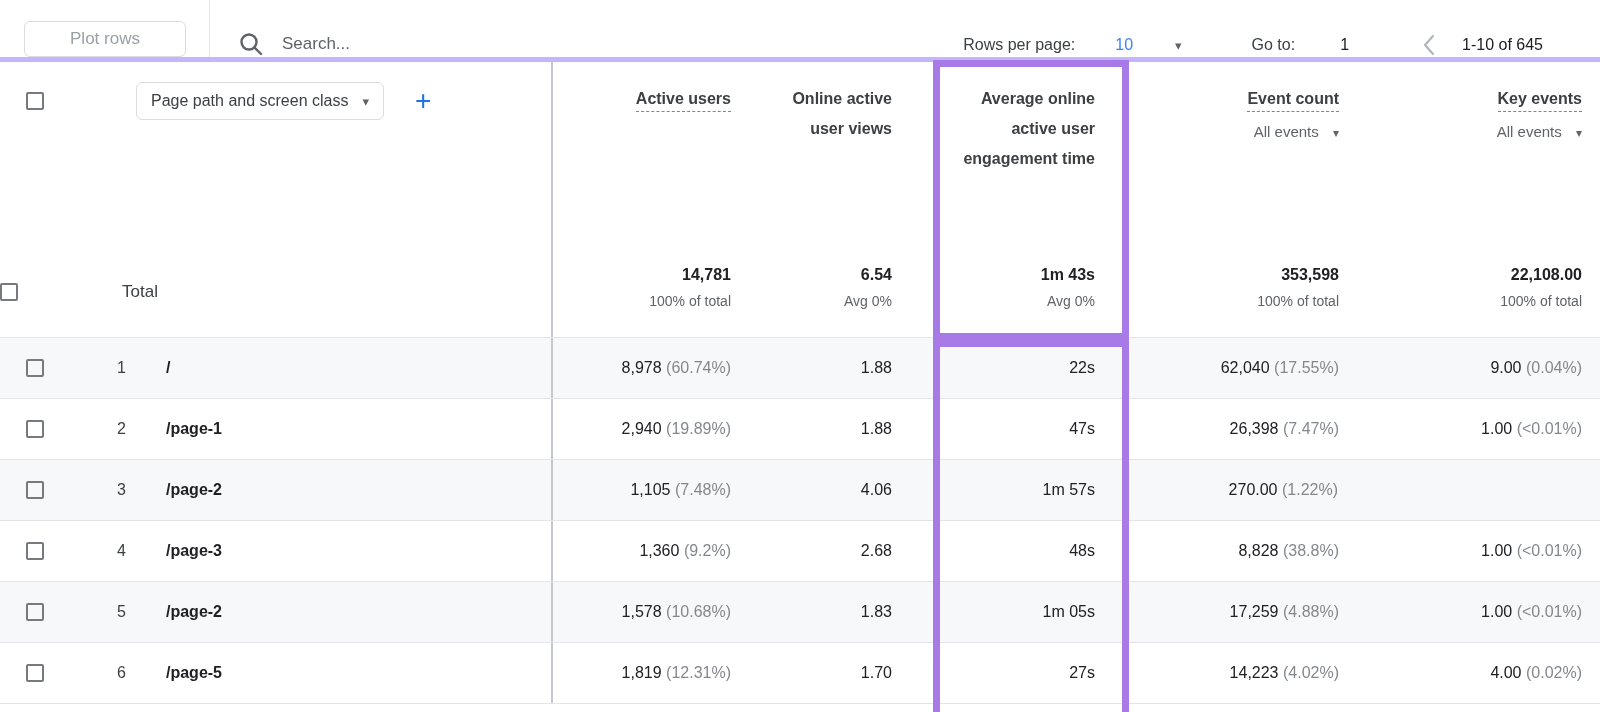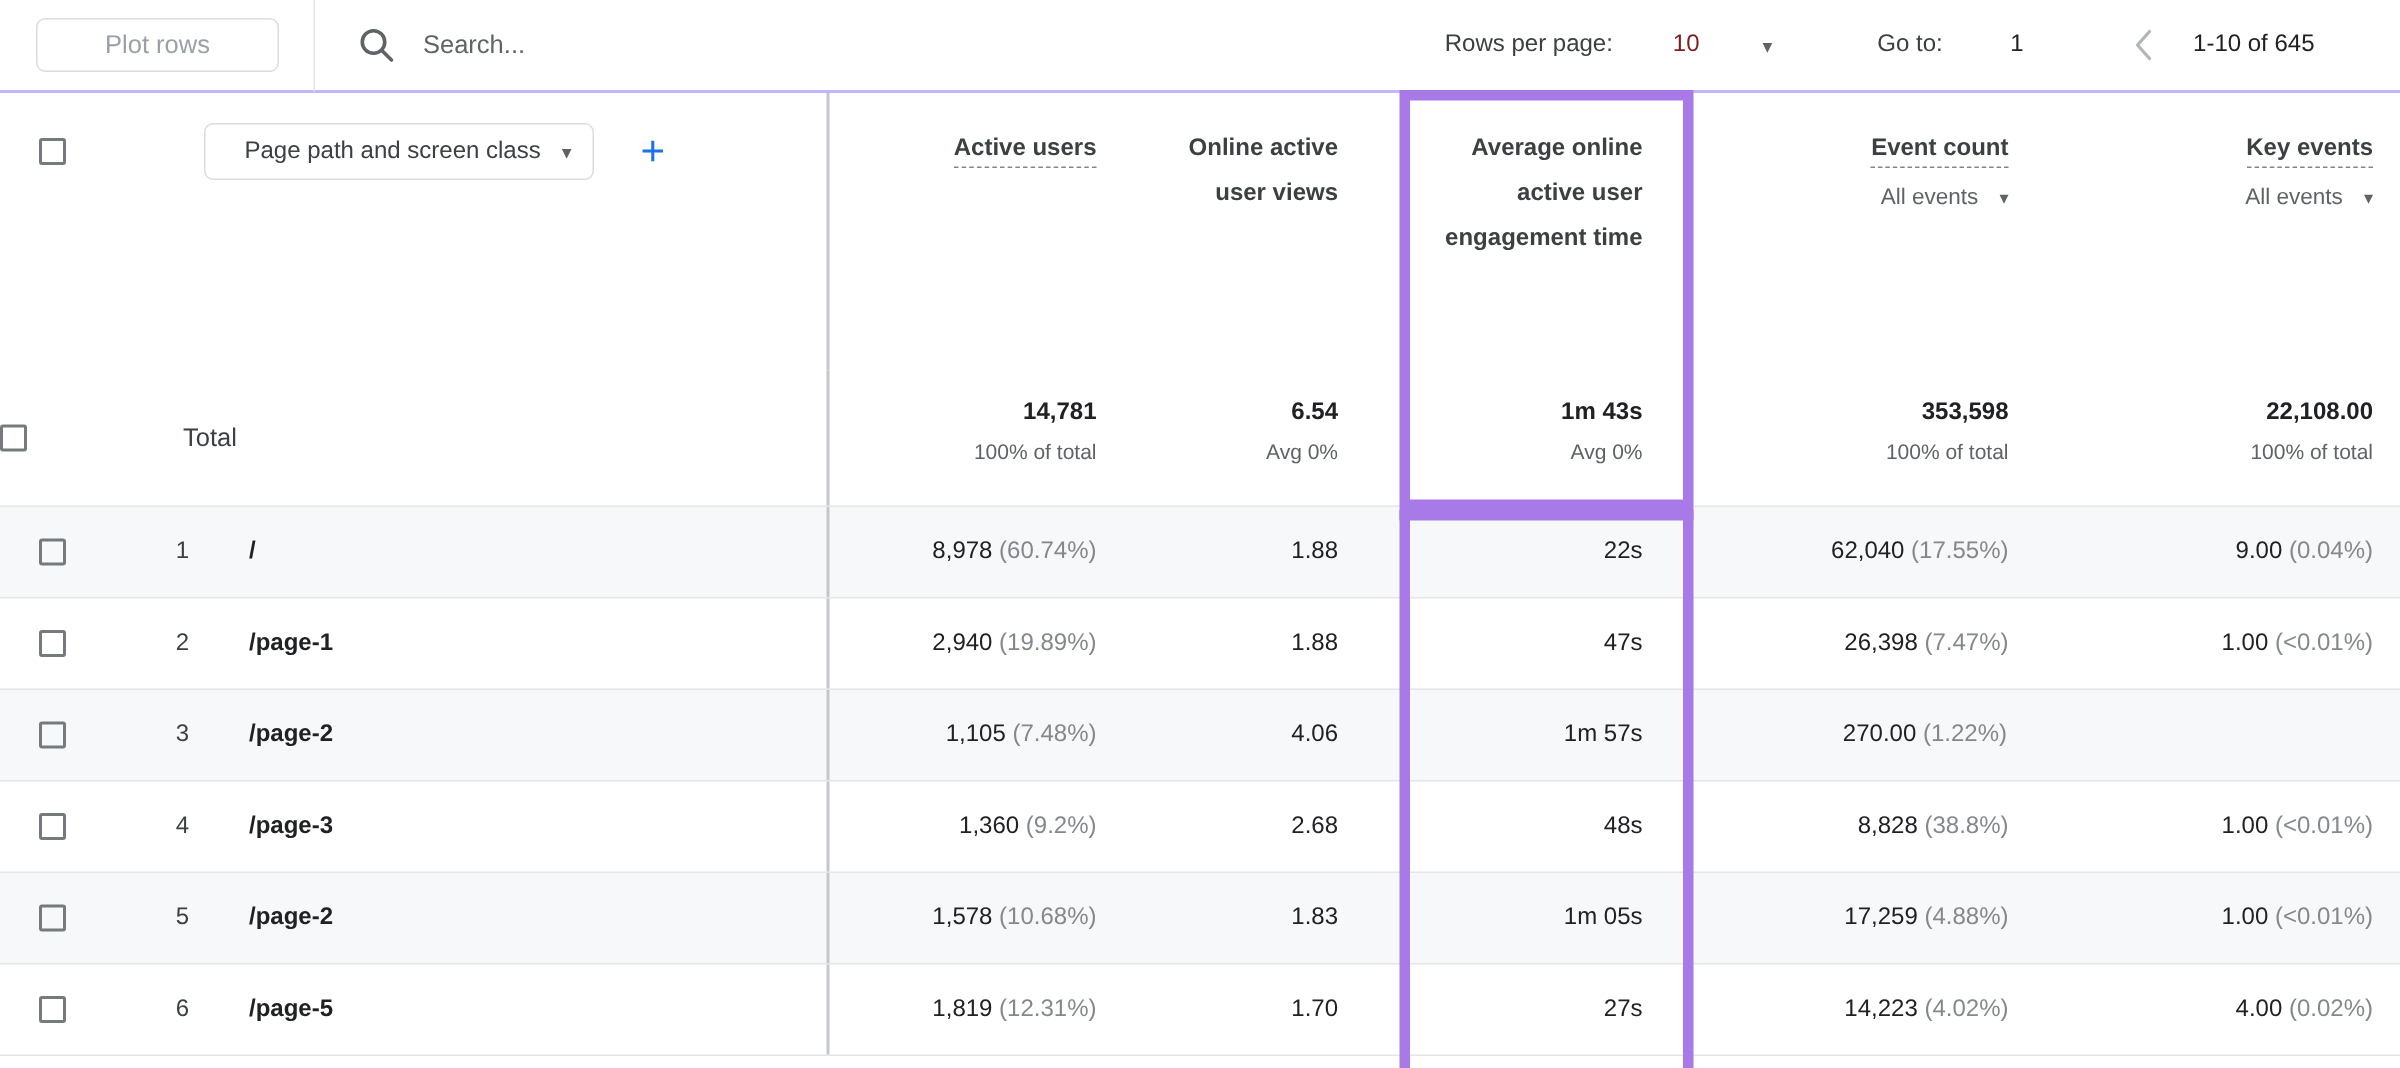--- a/index.html
+++ b/index.html
@@ -12,22 +12,22 @@
     height: 712px;
     background: #fff;
     overflow: hidden;
     color: #202124;
   }
 
   
   .topbar {
     height: 62px;
     display: flex;
-    align-items: center;
-    border-bottom: 2px solid #c4b5fd;
+    align-items: flex-end;
+    border-bottom: 5px solid #c4b5fd;
   }
   .plot-rows-btn {
     margin-left: 24px;
     width: 162px;
     height: 36px;
     border: 1px solid #dadce0;
     border-radius: 6px;
     background: #fff;
     color: #9aa0a6;
     font-size: 17px;
@@ -59,21 +59,21 @@
   .search-input::placeholder { color: #5f6368; opacity: 1; }
 
   .topbar-right {
     margin-left: auto;
     display: flex;
     align-items: center;
     padding-right: 57px;
     font-size: 16px;
     color: #3c4043;
   }
-  .rpp-value { margin-left: 40px; color: #7f1d1d; cursor: pointer; }
+  .rpp-value { margin-left: 40px; color: #3b82f6; cursor: pointer; }
   .dd-arrow {
     color: #5f6368;
     font-size: 13px;
     line-height: 1;
     cursor: pointer;
   }
   .topbar-right .dd-arrow { margin-left: 42px; }
   .goto-label { margin-left: 70px; }
   .goto-value { margin-left: 45px; color: #202124; cursor: text; }
   .chev-left { margin-left: 72px; display: flex; align-items: center; cursor: default; }
@@ -112,21 +112,21 @@
     flex: 0 0 auto;
     cursor: pointer;
   }
   .dim-dropdown {
     margin-left: 92px;
     height: 38px;
     border: 1px solid #dadce0;
     border-radius: 6px;
     display: flex;
     align-items: center;
-    padding: 0 14px 0 26px;
+    padding: 0 14px 0 14px;
     font-size: 16px;
     color: #3c4043;
     cursor: pointer;
     white-space: nowrap;
   }
   .dim-dropdown .dd-arrow { margin-left: 14px; }
   .add-col-btn {
     margin-left: 31px;
     color: #1a73e8;
     font-size: 28px;

